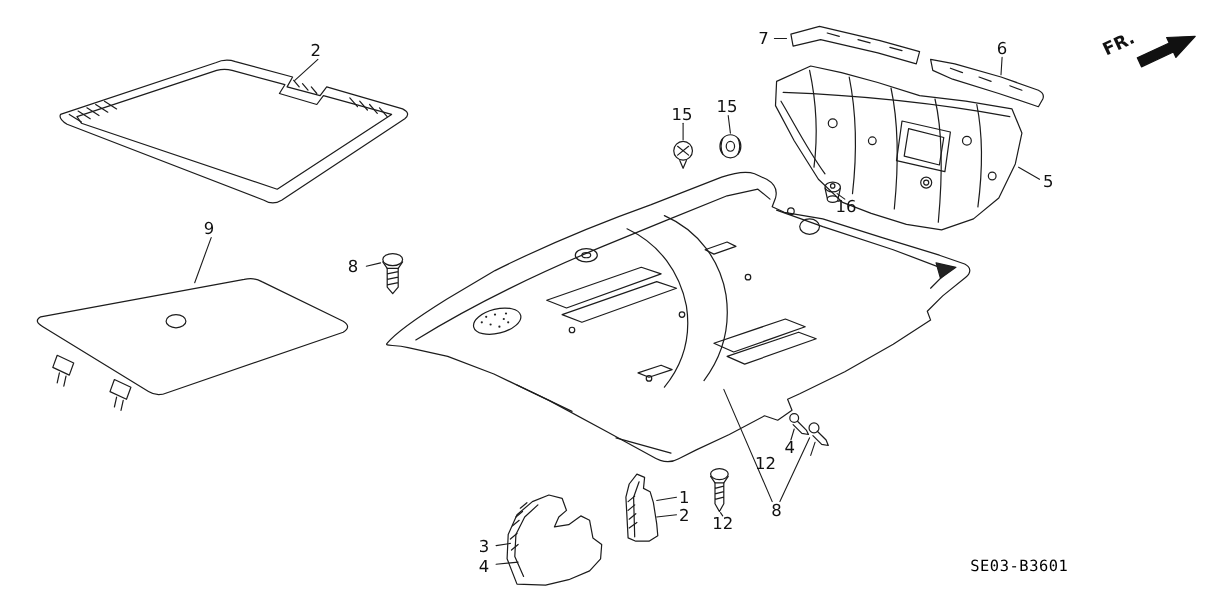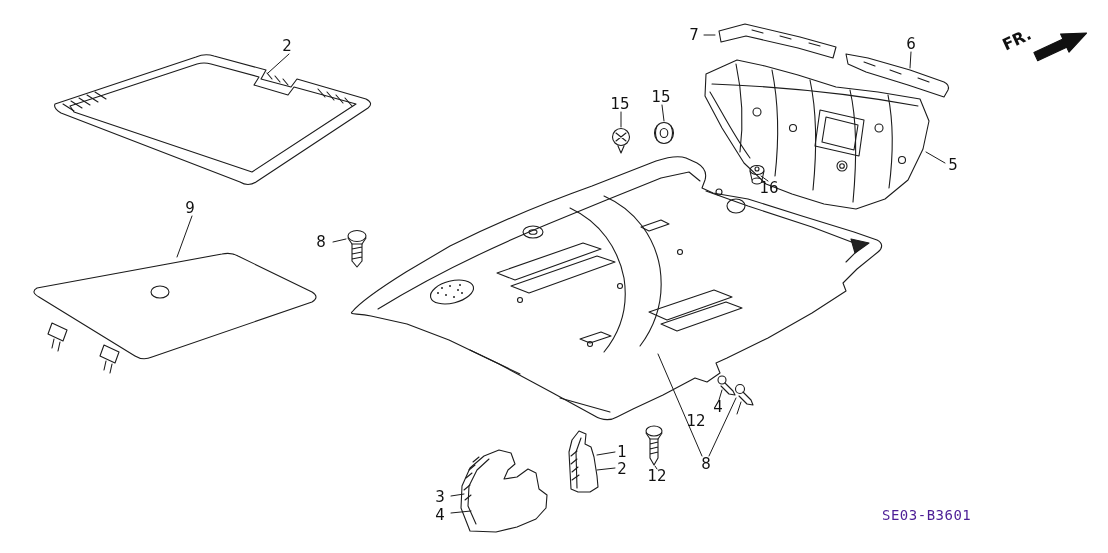--- a/index.html
+++ b/index.html
@@ -19,21 +19,21 @@
     color: #111;
     font-family: "DejaVu Sans", sans-serif;
     white-space: nowrap;
   }
   .diagram-code {
     position: absolute;
     left: 882px; top: 507px;
     font-family: "DejaVu Sans Mono", monospace;
     font-size: 14px;
     letter-spacing: 0.5px;
-    color: #4c1d95;
+    color: #000000;
   }
   .fr-label {
     position: absolute;
     left: 1002px; top: 30px;
     font-weight: bold;
     font-size: 16px;
     color: #111;
     transform: rotate(-25deg);
   }
 </style>

